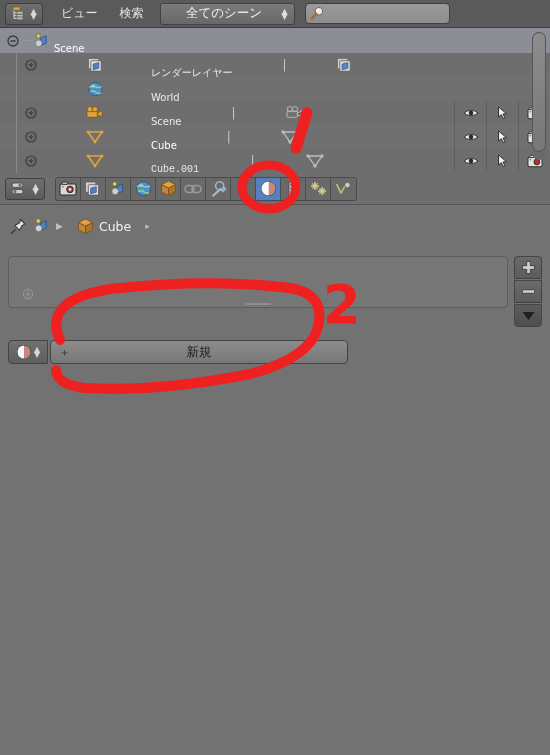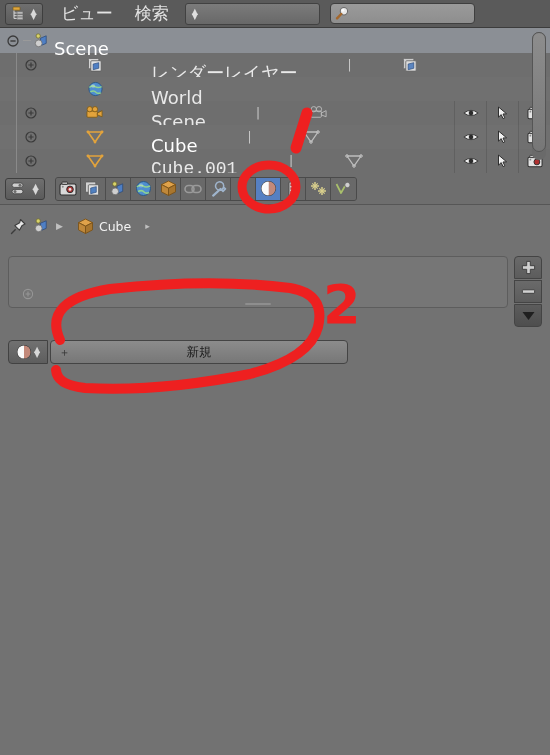--- a/index.html
+++ b/index.html
@@ -19,21 +19,21 @@
   }
   #editor-type-btn{
     margin-left:5px; width:38px; height:22px;
     background:linear-gradient(#6f6f6f,#5b5b5b);
     border:1px solid #3e3e3e; border-radius:3px;
     display:flex; align-items:center; justify-content:center; gap:2px;
   }
   .updown{ display:flex; flex-direction:column; line-height:5px; font-size:8px; color:#d8d8d8; }
 
   .menu-label{
-    color:#e4e4e4; font-size:17px; padding:0 6px; white-space:nowrap;
+    color:#e4e4e4; font-size:12px; padding:0 6px; white-space:nowrap;
   }
   #view-menu{ margin-left:12px; }
   #search-menu{ margin-left:10px; }
 
   #scene-select{
     margin-left:10px; width:135px; height:22px;
     background:linear-gradient(#7b7b7b,#686868);
     border:1px solid #414141; border-radius:3px;
     display:flex; align-items:center; padding:0 6px;
     color:#f0f0f0; font-size:12.5px; position:relative;
@@ -59,21 +59,21 @@
   }
   .tree-row.shade{ background:#707070; }
   .tree-row.selected{ background:#8b8f95; }
   .row-cols{ position:absolute; right:0; top:0; height:100%; display:flex; }
   .rcol{ width:32px; height:100%; display:flex; align-items:center; justify-content:center;
          border-left:1px solid rgba(0,0,0,0.12); }
   .expander{
     width:14px; height:14px; margin-right:3px; flex:0 0 auto;
     display:flex; align-items:center; justify-content:center;
   }
-  .tree-name{ font-size:18px; color:#e9e9e9; white-space:nowrap;margin-top:16px; }
+  .tree-name{ font-size:10px; color:#e9e9e9; white-space:nowrap;margin-top:16px; }
   .tree-name.sel{ color:#ffffff; }
   .sep-bar{ color:#c9c9c9; margin:0 7px; font-size:12px; }
   .indent1{ margin-left:18px;gap:43px; }
   .treeline{
     position:absolute; left:16px; top:0; width:1px; height:100%;
     background:#8a8a8a;
   }
   #outliner-scrollbar{
     position:absolute; right:4px; top:4px; width:14px; height:128px;
     background:#6a6a6a; border-radius:7px;
@@ -188,20 +188,21 @@
       <span>▲</span>
         <span>▼</span>
     </span>
   </div>
 
   <div class="menu-label" id="view-menu">ビュー</div>
 
   <div class="menu-label" id="search-menu">検索</div>
 
   <div id="scene-select">
+    <span class="sel-text">全てのシーン</span>
     <span class="arrows">
       <span>▲</span>
         <span>▼</span>
     </span>
   </div>
 
   <div id="search-field">
     <svg width="15" height="15" viewBox="0 0 16 16">
       <circle cx="9.5" cy="5.6" r="3.9" fill="#e8e8e8" stroke="#6b6b6b" stroke-width="1.1"></circle>
       <circle cx="8.4" cy="4.6" r="1.5" fill="#ffffff" opacity="0.85"></circle>

